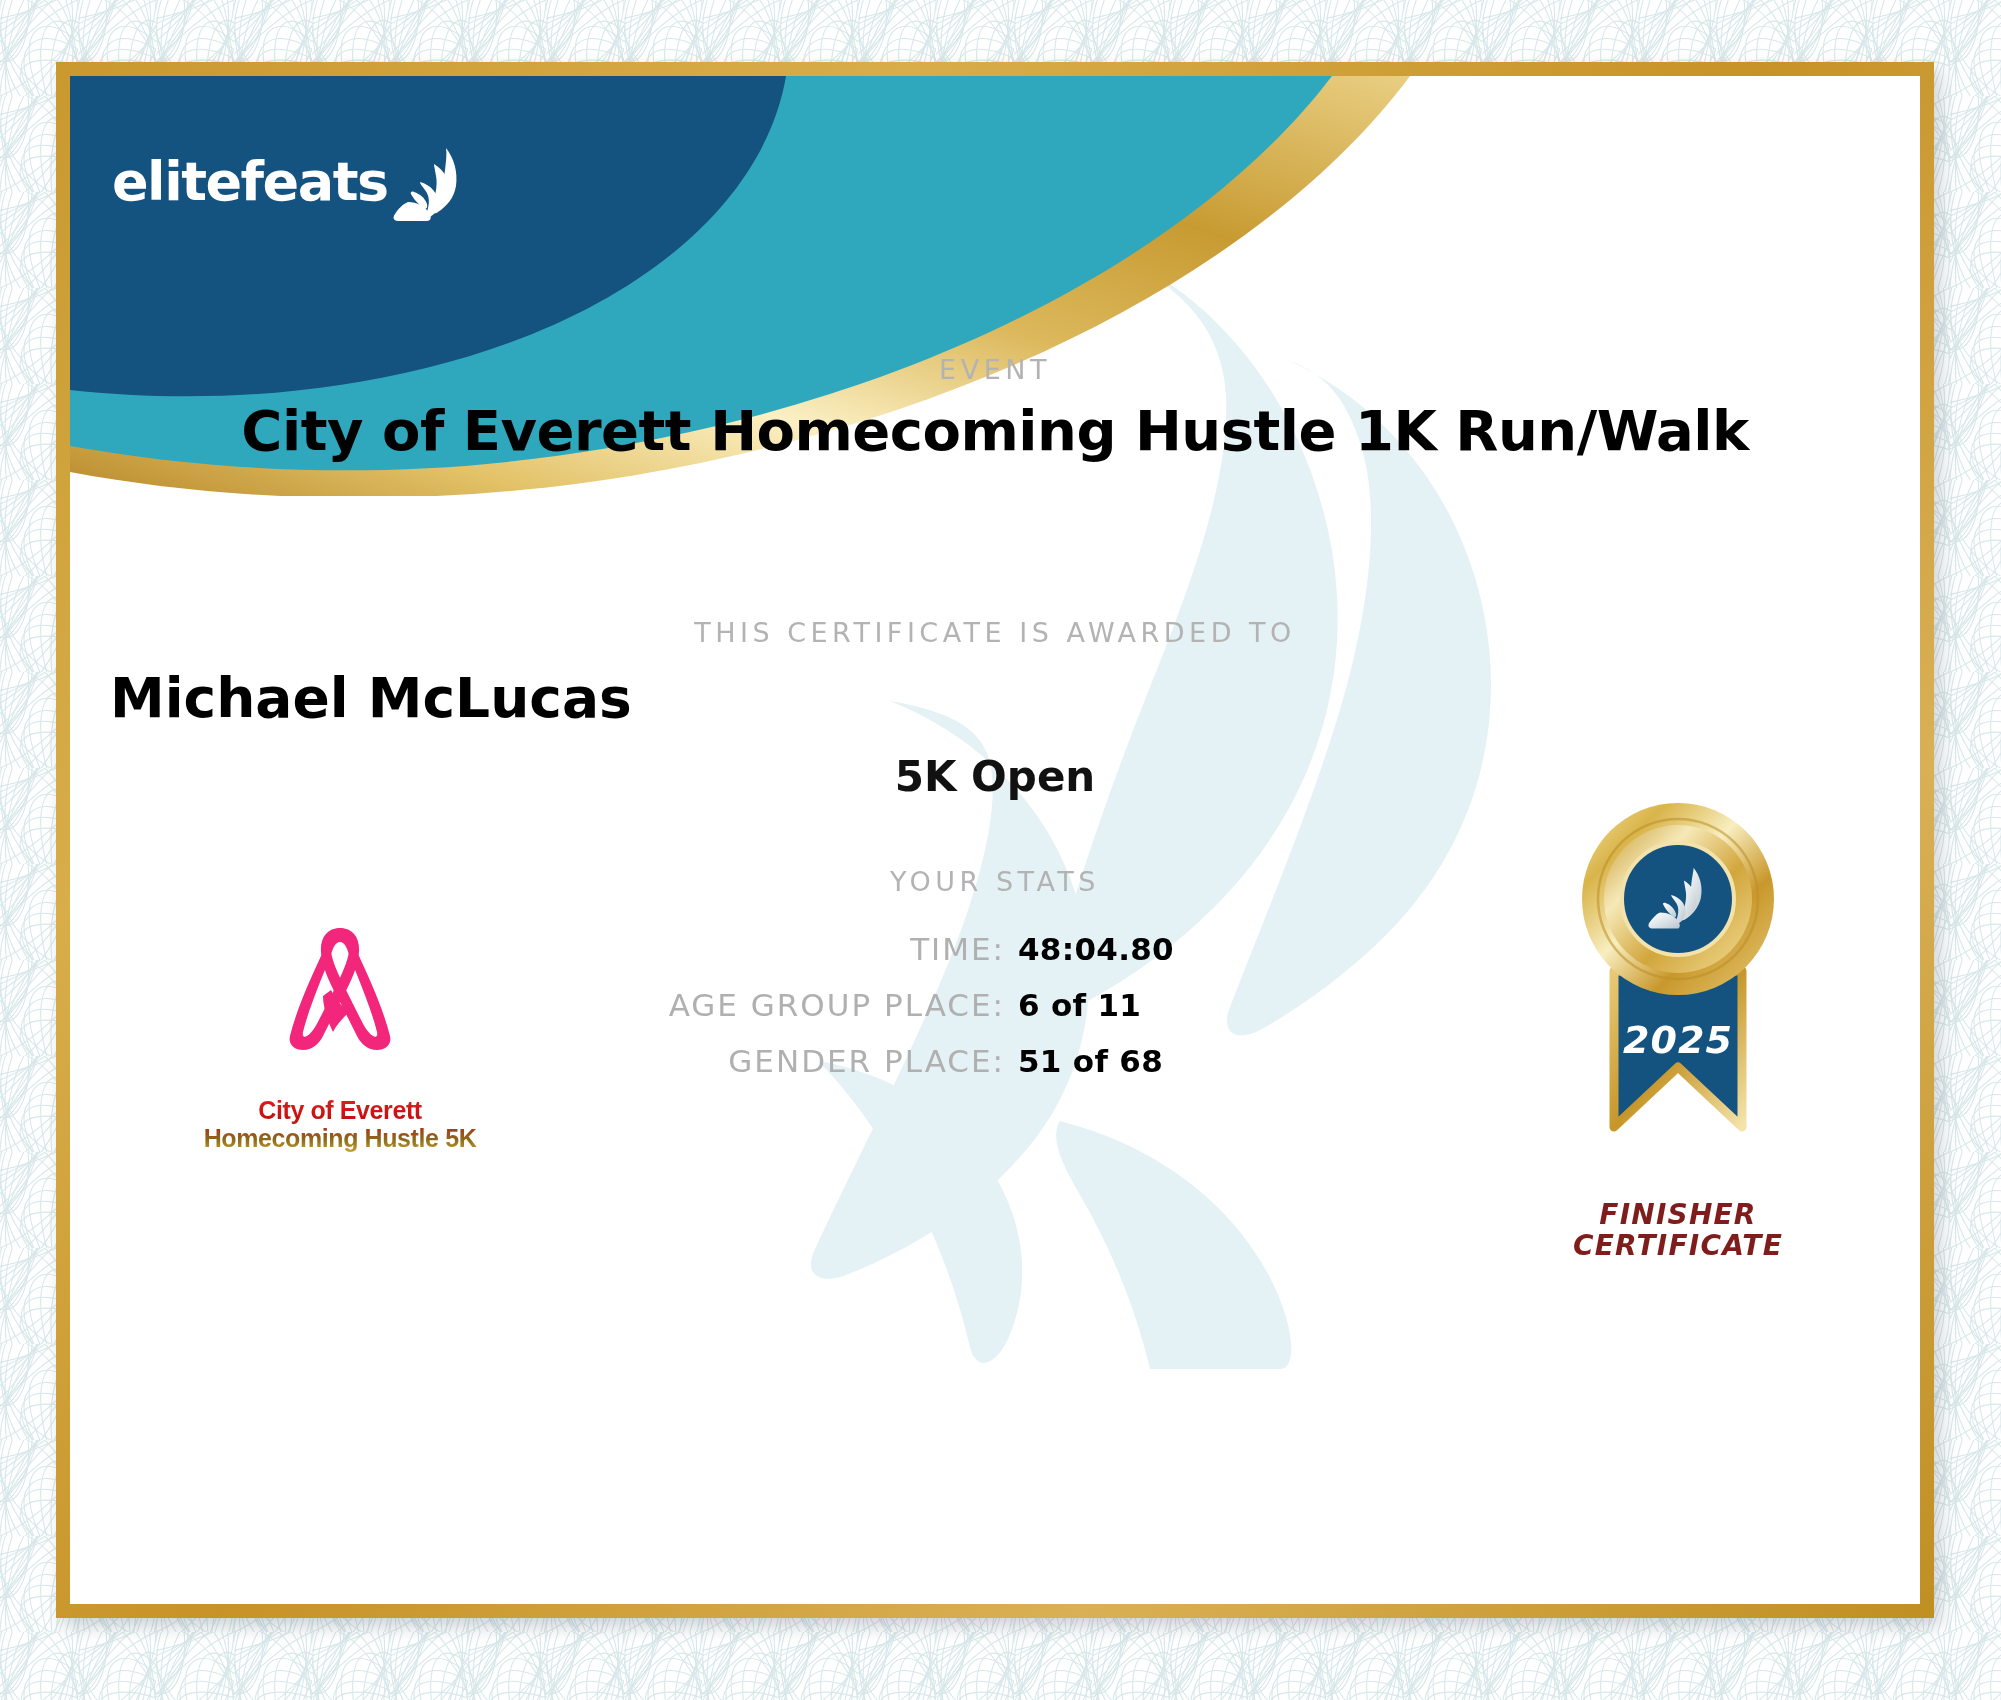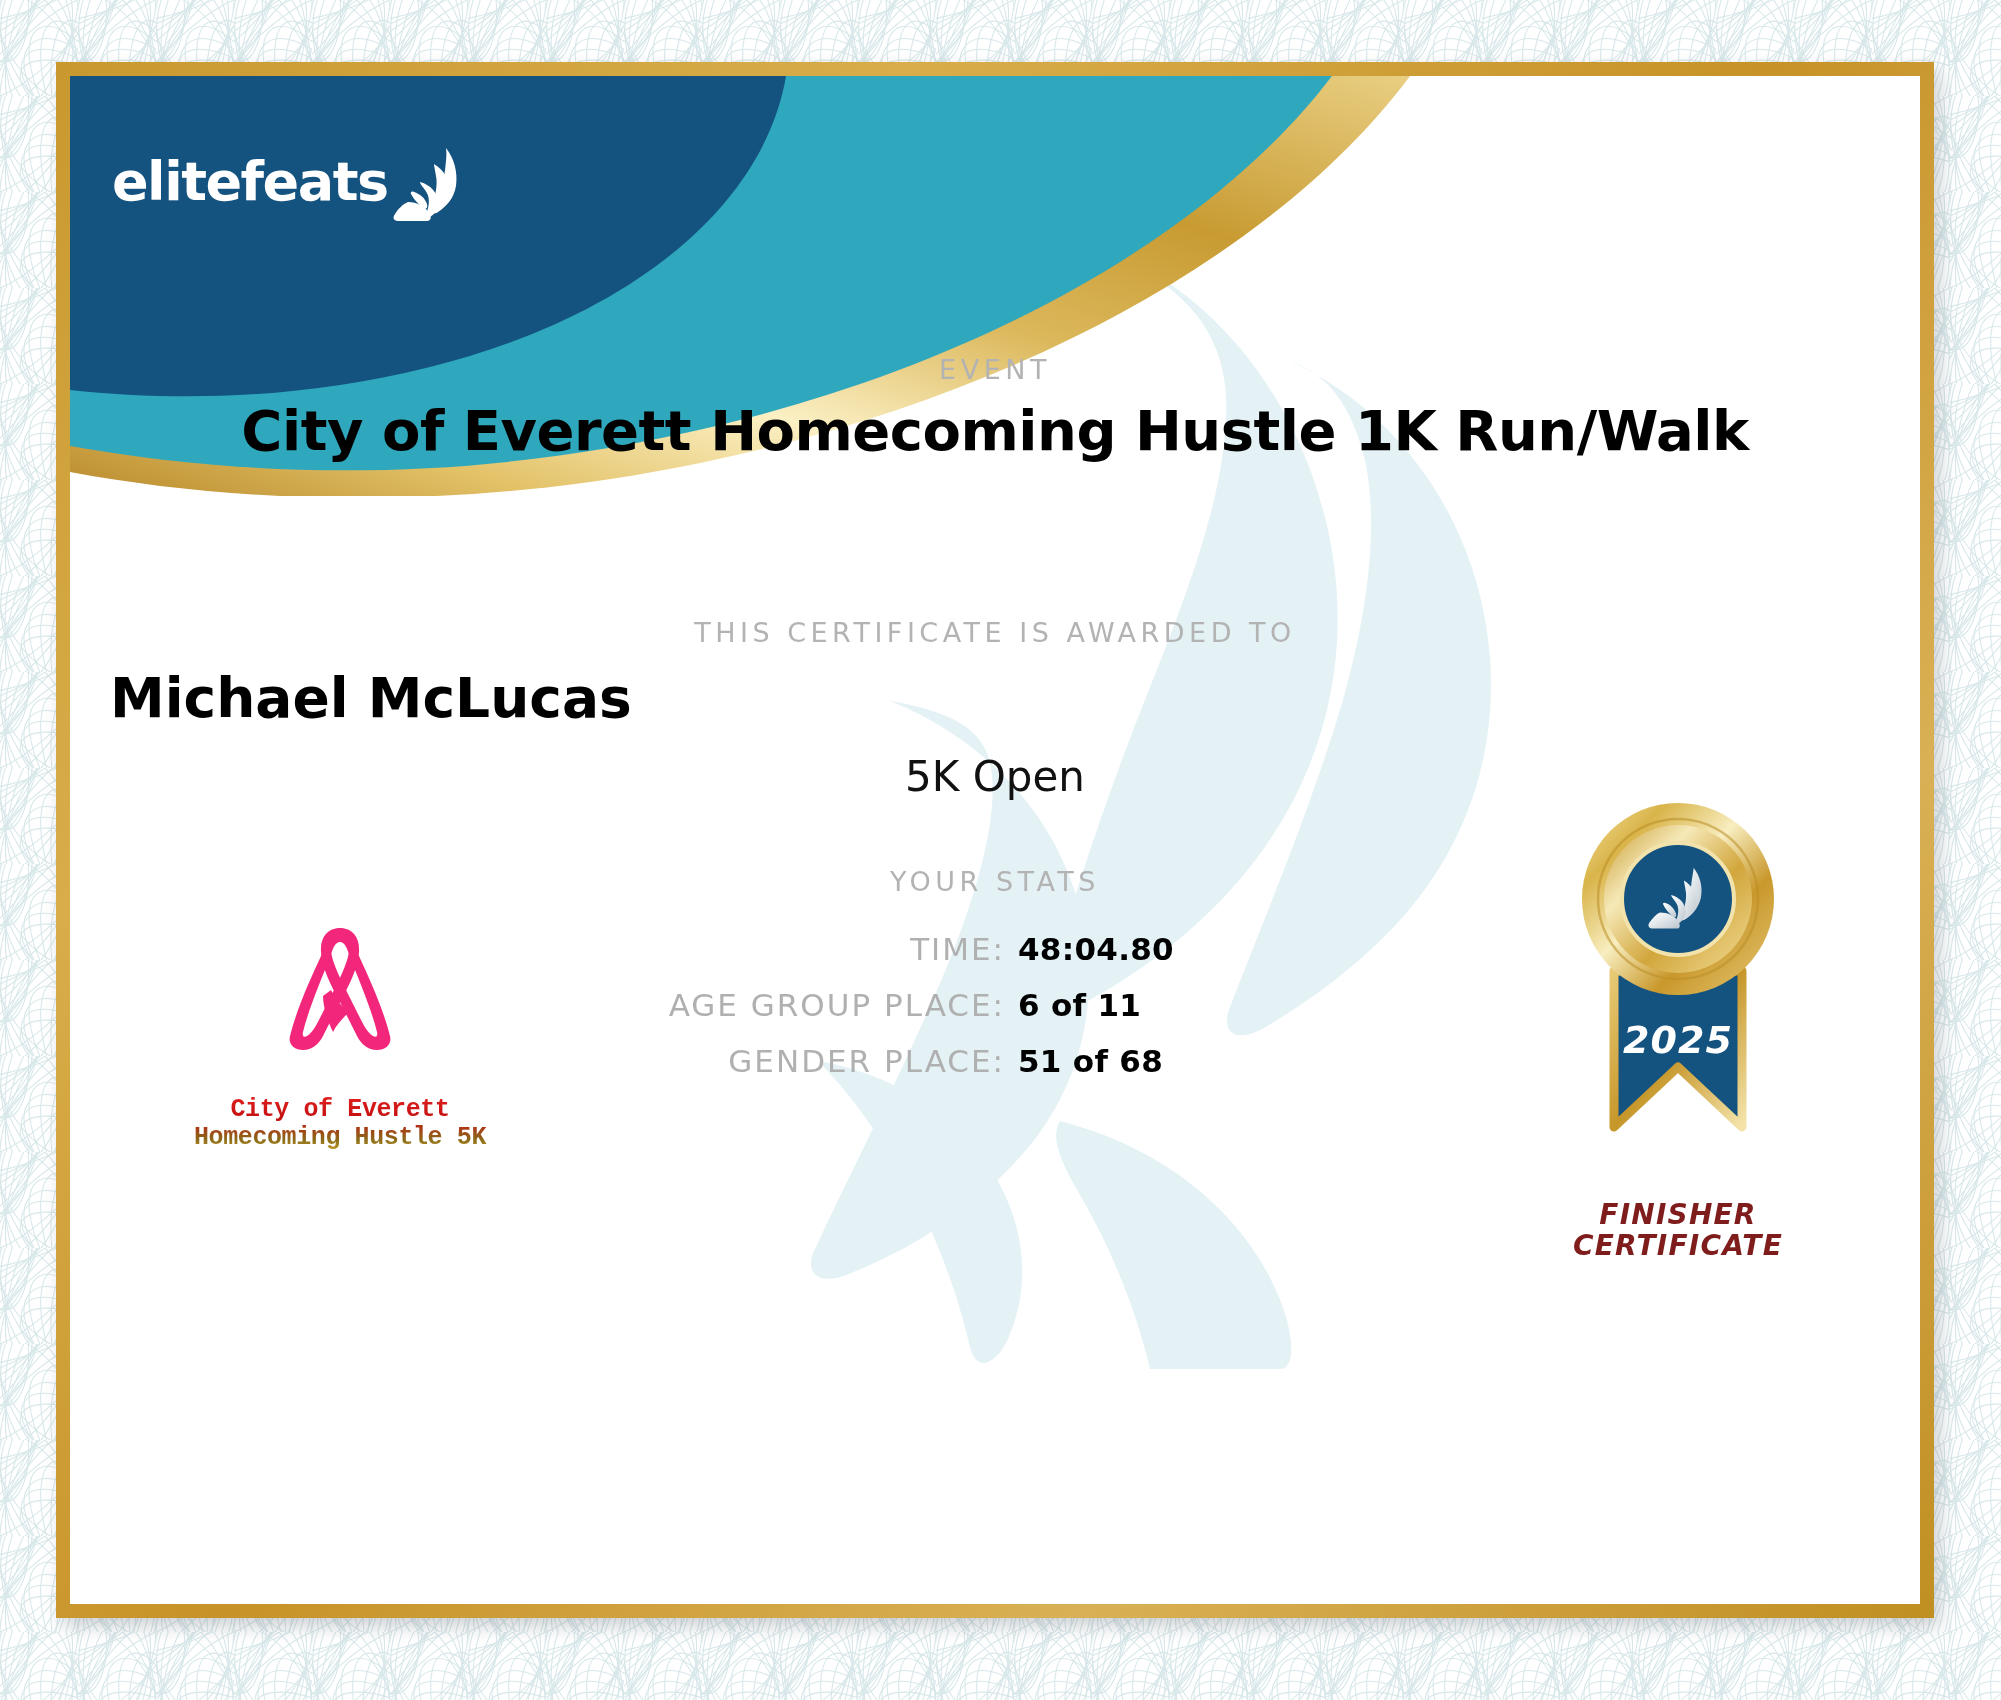--- a/index.html
+++ b/index.html
@@ -122,21 +122,21 @@
     font-family:"DejaVu Sans", sans-serif;
     margin-left:40px;
   }
 
   #recipient-division {
     position:absolute;
     top:676px;
     width:100%;
     text-align:center;
     font-size:42px;
-    font-weight:400;
+    font-weight:700;
     color:#111111;
     font-family:"DejaVu Sans", sans-serif;
   }
 
   
   #stats-list {
     position:absolute;
     top:855px;
     left:10px;
     width:100%;
@@ -177,21 +177,21 @@
   }
   .event-logo-caption {
     margin-top:8px;
     font-size:25px;
     font-weight:700;
     line-height:1.12;
     background:linear-gradient(180deg,#e02020 0%,#c41010 40%,#8a6b1a 78%,#c9a227 100%);
     -webkit-background-clip:text;
     background-clip:text;
     color:transparent;
-    font-family:Liberation Mono, monospace;
+    font-family:Liberation Sans, sans-serif;
     letter-spacing:-0.4px;
   }
 
   
   .medal-wrap {
     position:absolute;
     right:92px; top:715px;
     width:300px;
     text-align:center;
     z-index:7;

